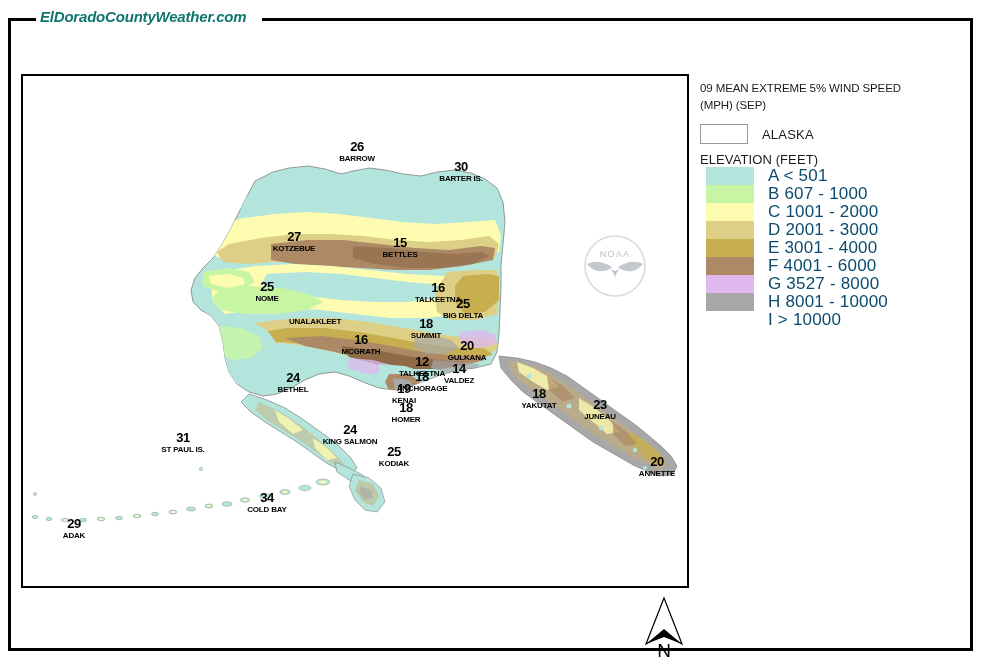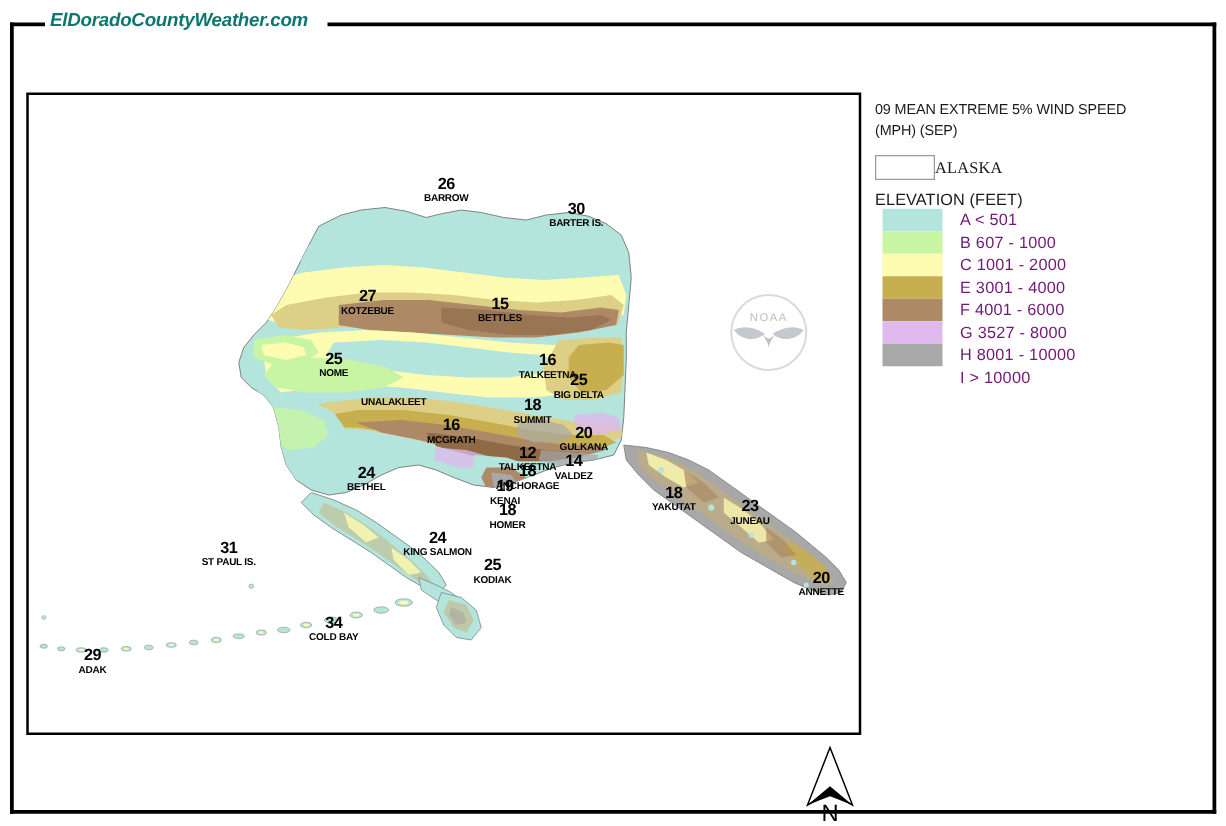--- a/index.html
+++ b/index.html
@@ -55,26 +55,26 @@
   
   .noaa-logo { position:absolute; left:556px; top:154px; width:72px; height:72px; }
 
   
   .legend { position:absolute; left:700px; top:80px; width:272px; }
   .legend-title { font-size:11.5px; color:#1a1a1a; line-height:17px;
                   letter-spacing:-0.1px; }
   .legend-title .l2 { display:block; }
   .alaska-row { display:flex; align-items:center; margin-top:10px; }
   .alaska-swatch { width:48px; height:20px; background:#fff; border:1.5px solid #9a9a9a; }
-  .alaska-label { font-size:13px; color:#1a1a1a; letter-spacing:0.2px;font-family:Liberation Serif, serif; }
+  .alaska-label { margin-left:14px; font-size:13px; color:#1a1a1a; letter-spacing:0.2px; }
   .elev-header { margin-top:8px; font-size:13px; color:#1a1a1a; letter-spacing:0.1px; }
   .elev-row { display:flex; align-items:center; height:18px; }
   .elev-swatch { width:48px; height:18px; margin-left:6px; }
   .elev-swatch.blank { background:transparent; }
-  .elev-label { margin-left:14px; font-size:13px; color:#701a75; letter-spacing:0.2px;
+  .elev-label { margin-left:14px; font-size:17px; color:#0c4a6e; letter-spacing:0.2px;
                 line-height:18px; }
 
   
   .north { position:absolute; left:636px; top:596px; width:56px; height:62px; }
   .north svg { display:block; }
 </style>
 </head>
 <body>
 
 <div id="root">
@@ -381,20 +381,24 @@
         </div>
         <div class="elev-row">
           <div class="elev-swatch" style="background: rgb(200, 245, 164);"></div>
           <div class="elev-label">B 607 - 1000</div>
         </div>
         <div class="elev-row">
           <div class="elev-swatch" style="background: rgb(253, 252, 176);"></div>
           <div class="elev-label">C 1001 - 2000</div>
         </div>
         <div class="elev-row">
+          <div class="elev-swatch" style="background: rgb(221, 207, 133);"></div>
+          <div class="elev-label">D 2001 - 3000</div>
+        </div>
+        <div class="elev-row">
           <div class="elev-swatch" style="background: rgb(199, 174, 79);"></div>
           <div class="elev-label">E 3001 - 4000</div>
         </div>
         <div class="elev-row">
           <div class="elev-swatch" style="background: rgb(173, 138, 101);"></div>
           <div class="elev-label">F 4001 - 6000</div>
         </div>
         <div class="elev-row">
           <div class="elev-swatch" style="background: rgb(223, 184, 237);"></div>
           <div class="elev-label">G 3527 - 8000</div>

